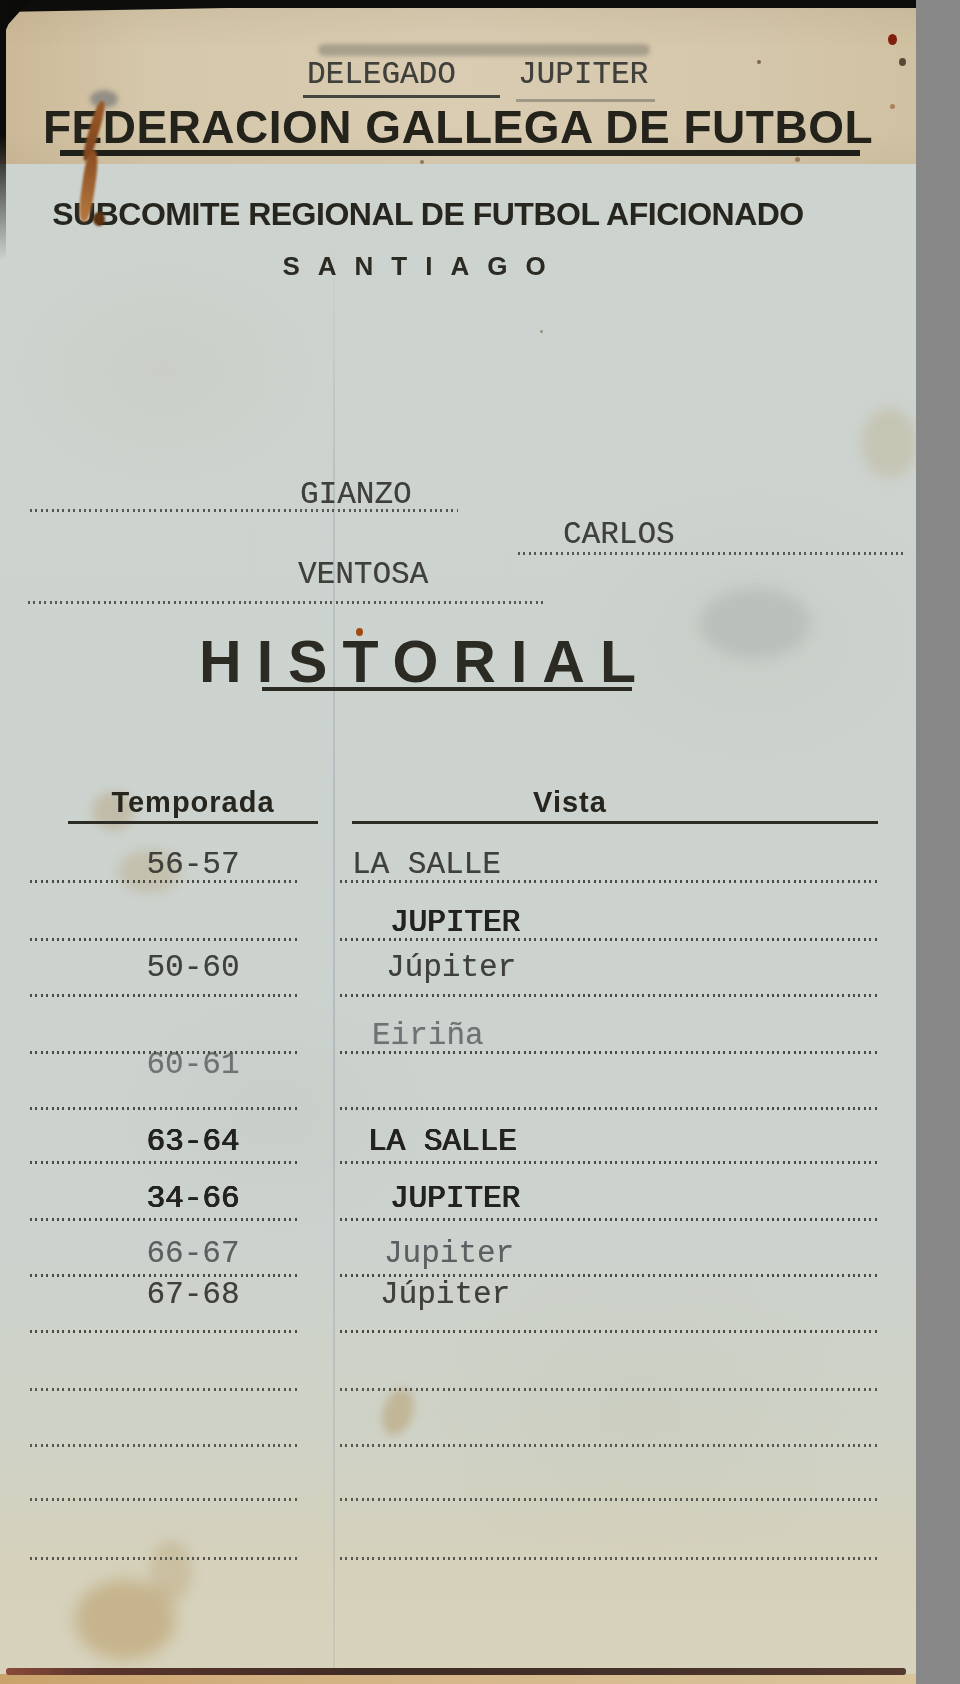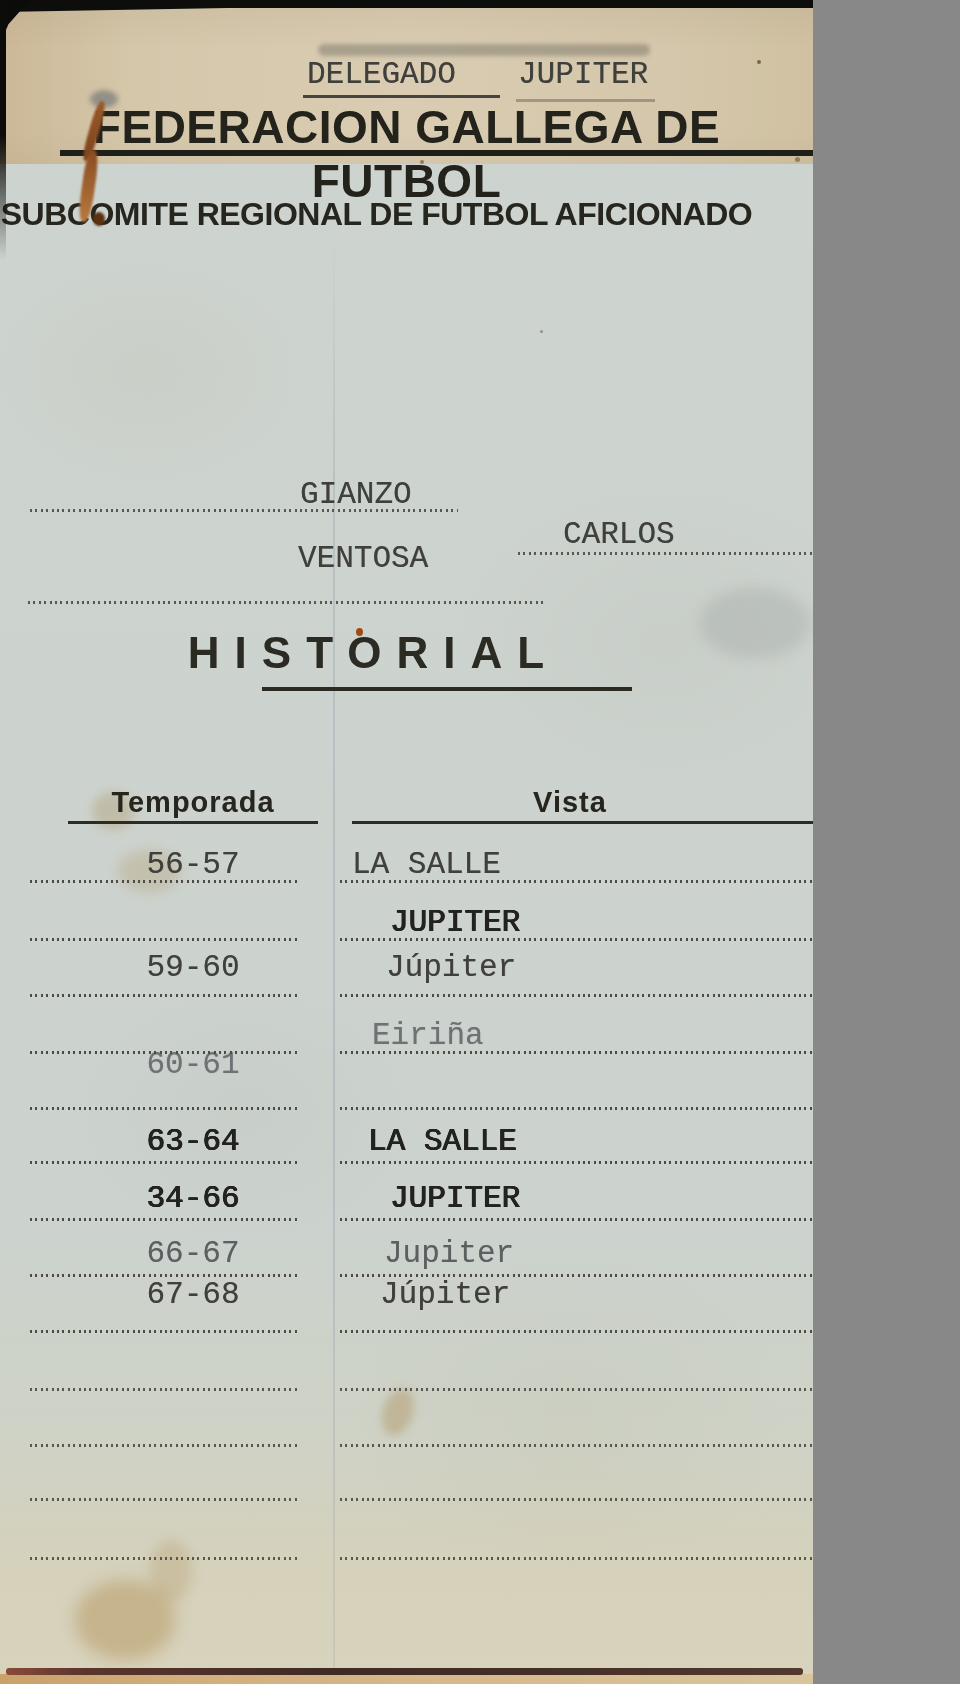--- a/index.html
+++ b/index.html
@@ -1,17 +1,17 @@
 <!DOCTYPE html>
 <html><head>
 <meta charset="utf-8">
 <style>
   html,body{margin:0;padding:0;background:#888;}
   .page{
-    position:relative;width:813px;height:1684px;overflow:hidden;
+    position:relative;width:916px;height:1684px;overflow:hidden;
     font-family:"Liberation Sans",sans-serif;
     background:linear-gradient(180deg,#cdd3ce 0%,#ccd2cd 74%,#cfd2c5 86%,#d5d1bb 93%,#d8d3bd 100%);
   }
   
   .page::before{
     content:"";position:absolute;inset:0;pointer-events:none;z-index:3;
     background:
       radial-gradient(220px 160px at 18% 22%, rgba(160,140,100,.06), transparent 70%),
       radial-gradient(300px 220px at 82% 38%, rgba(120,120,100,.05), transparent 70%),
       radial-gradient(260px 200px at 30% 66%, rgba(120,125,115,.05), transparent 70%),
@@ -51,21 +51,21 @@
   .print{color:#28281f;}
   .federation{left:40px;right:40px;top:100px;text-align:center;font-size:46px;font-weight:bold;
     letter-spacing:.5px;color:#23231c;z-index:4;}
   .fed-rule{left:60px;top:150px;width:800px;height:6px;background:#1f1f19;z-index:4;}
   .subcommittee{left:0;right:60px;top:196px;text-align:center;font-size:32px;font-weight:bold;
     letter-spacing:-.5px;color:#26261f;z-index:4;}
   .city{left:0;right:70px;top:251px;text-align:center;font-size:26px;font-weight:600;
     letter-spacing:18px;color:#2a2a23;z-index:4;}
   .doc-title{left:0;right:76px;top:380px;text-align:center;font-size:39px;font-weight:400;
     letter-spacing:6px;color:#34342d;z-index:4;}
-  .section-title{left:0;right:66px;top:628px;text-align:center;font-size:44px;font-weight:600;
+  .section-title{left:0;right:66px;top:628px;text-align:center;font-size:59px;font-weight:600;
     letter-spacing:15px;color:#2b2b24;z-index:4;}
   .hist-rule{left:262px;top:687px;width:370px;height:4px;background:#2b2b24;z-index:4;}
   .col-head{font-size:29px;font-weight:bold;letter-spacing:1px;color:#26261f;z-index:4;}
   .head-rule{top:821px;height:3px;background:#2c2c25;z-index:4;}
   
   .tw{font-family:"Liberation Mono","DejaVu Sans Mono",monospace;font-size:31px;line-height:34px;
       color:#3c3c38;white-space:pre;z-index:4;}
   .tw.bold{color:#222220;text-shadow:.7px 0 0 currentColor,-.4px 0 0 currentColor,0 .4px 0 currentColor;}
   .tw.med{color:#3f3f3b;text-shadow:.3px 0 .4px rgba(60,60,55,.55);}
   .tw.light{color:#5c6062;text-shadow:0 0 .6px rgba(92,96,98,.5);}
@@ -100,47 +100,48 @@
 
   <div class="abs ghost-smudge"></div>
   <div class="abs tw med" style="left:307px;top:58px;">DELEGADO</div>
   <div class="abs tw med" style="left:518px;top:58px;">JUPITER</div>
   <div class="abs typed-underline" style="left:303px;top:95px;width:197px;"></div>
   <div class="abs ghost-underline" style="left:516px;top:99px;width:139px;"></div>
 
   <div class="abs federation print">FEDERACION GALLEGA DE FUTBOL</div>
   <div class="abs fed-rule"></div>
   <div class="abs subcommittee print">SUBCOMITE REGIONAL DE FUTBOL AFICIONADO</div>
+  <div class="abs city print">SANTIAGO</div>
 
 
   <div class="abs tw med" style="left:300px;top:478px;">GIANZO</div>
   <div class="abs dots soft" style="left:30px;top:509px;width:428px;"></div>
   <div class="abs tw med" style="left:563px;top:518px;">CARLOS</div>
   <div class="abs dots soft" style="left:518px;top:552px;width:388px;"></div>
-  <div class="abs tw med" style="left:298px;top:542px;">VENTOSA</div>
+  <div class="abs tw med" style="left:298px;top:558px;">VENTOSA</div>
   <div class="abs dots soft" style="left:28px;top:601px;width:518px;"></div>
 
   <div class="abs section-title print">HISTORIAL</div>
   <div class="abs hist-rule"></div>
 
   <div class="abs col-head" style="left:83px;top:786px;width:220px;text-align:center;">Temporada</div>
   <div class="abs col-head" style="left:500px;top:786px;width:140px;text-align:center;">Vista</div>
   <div class="abs head-rule" style="left:68px;width:250px;"></div>
   <div class="abs head-rule" style="left:352px;width:526px;"></div>
 
   <div class="abs tw med season" style="top:848px;">56-57</div>
   <div class="abs tw med club" style="left:352px;top:848px;">LA SALLE</div>
   <div class="abs dots" style="left:30px;top:880px;width:270px;"></div>
   <div class="abs dots" style="left:340px;top:880px;width:538px;"></div>
 
   <div class="abs tw bold club" style="left:390px;top:906px;">JUPITER</div>
   <div class="abs dots" style="left:30px;top:938px;width:270px;"></div>
   <div class="abs dots" style="left:340px;top:938px;width:538px;"></div>
 
-  <div class="abs tw med season" style="top:951px;">59-60</div>
+  <div class="abs tw med season" style="top:951px;">50-60</div>
   <div class="abs tw med club" style="left:386px;top:951px;">Júpiter</div>
   <div class="abs dots" style="left:30px;top:994px;width:270px;"></div>
   <div class="abs dots" style="left:340px;top:994px;width:538px;"></div>
 
   <div class="abs tw faint season" style="top:1048px;">60-61</div>
   <div class="abs tw faint club" style="left:372px;top:1019px;">Eiriña</div>
   <div class="abs dots" style="left:30px;top:1051px;width:270px;"></div>
   <div class="abs dots" style="left:340px;top:1051px;width:538px;"></div>
 
   <div class="abs dots" style="left:30px;top:1107px;width:270px;"></div>

